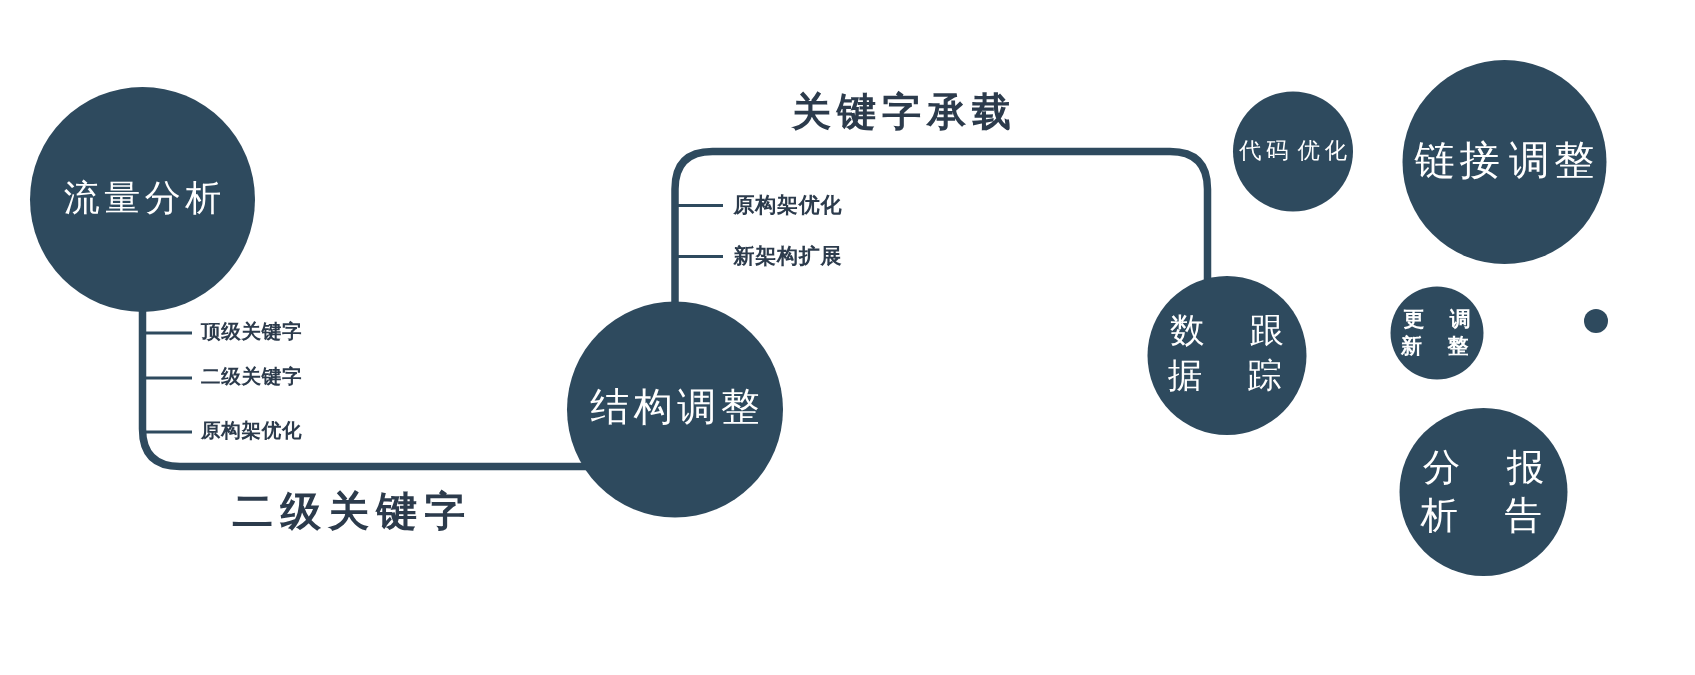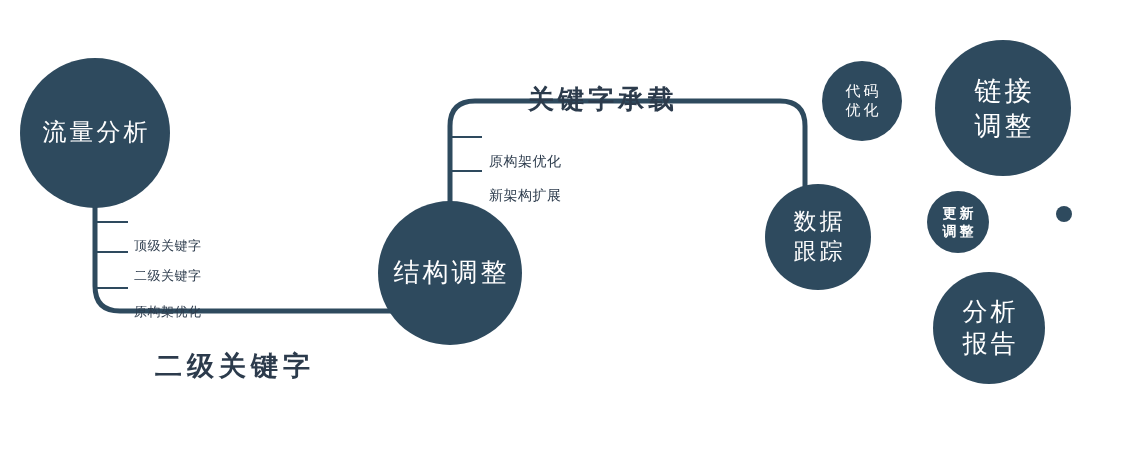--- a/index.html
+++ b/index.html
@@ -26,43 +26,41 @@
     stroke: var(--connector, #2e4a5e);
     stroke-width: 2;
     fill: none;
   }
   .node {
     position: absolute;
     border-radius: 50%;
     background: var(--node-fill, #2e4a5e);
     color: var(--node-text, #ffffff);
     display: flex;
-    flex-direction: column;
     justify-content: center;
     align-items: center;
     text-align: center;
     letter-spacing: 3px;
     font-weight: 500;
   }
   .node span { display: block; line-height: 1.3; text-indent: 3px; }
   .dot {
     position: absolute;
     border-radius: 50%;
     background: var(--node-fill, #2e4a5e);
   }
   .lbl {
     position: absolute;
     color: var(--label-text, #2c3b4c);
     white-space: nowrap;
     line-height: 1.2;
-    margin-top: 24px;
   }
   .lbl-big   { font-size: 26px; font-weight: 600; letter-spacing: 4px; }
   .lbl-userbase { font-size: 27px; font-weight: 600; letter-spacing: 5px; }
-  .lbl-small { font-size: 13px; font-weight: 400; letter-spacing: 0.5px; }
+  .lbl-small { font-size: 13px; font-weight: 700; letter-spacing: 0.5px; }
   .lbl-caption { font-size: 25px; font-weight: 500; letter-spacing: 6px; }
 </style>
 </head>
 <body>
 
 <div class="canvas">
 
   <svg class="links" width="1130" height="450" viewBox="0 0 1130 450">
     <path class="main-link" d="M 95 196 L 95 286 Q 95 311 120 311 L 393 311"></path>
     <path class="main-link" d="M 450 208 L 450 126 Q 450 101 475 101 L 780 101 Q 805 101 805 126 L 805 189"></path>

